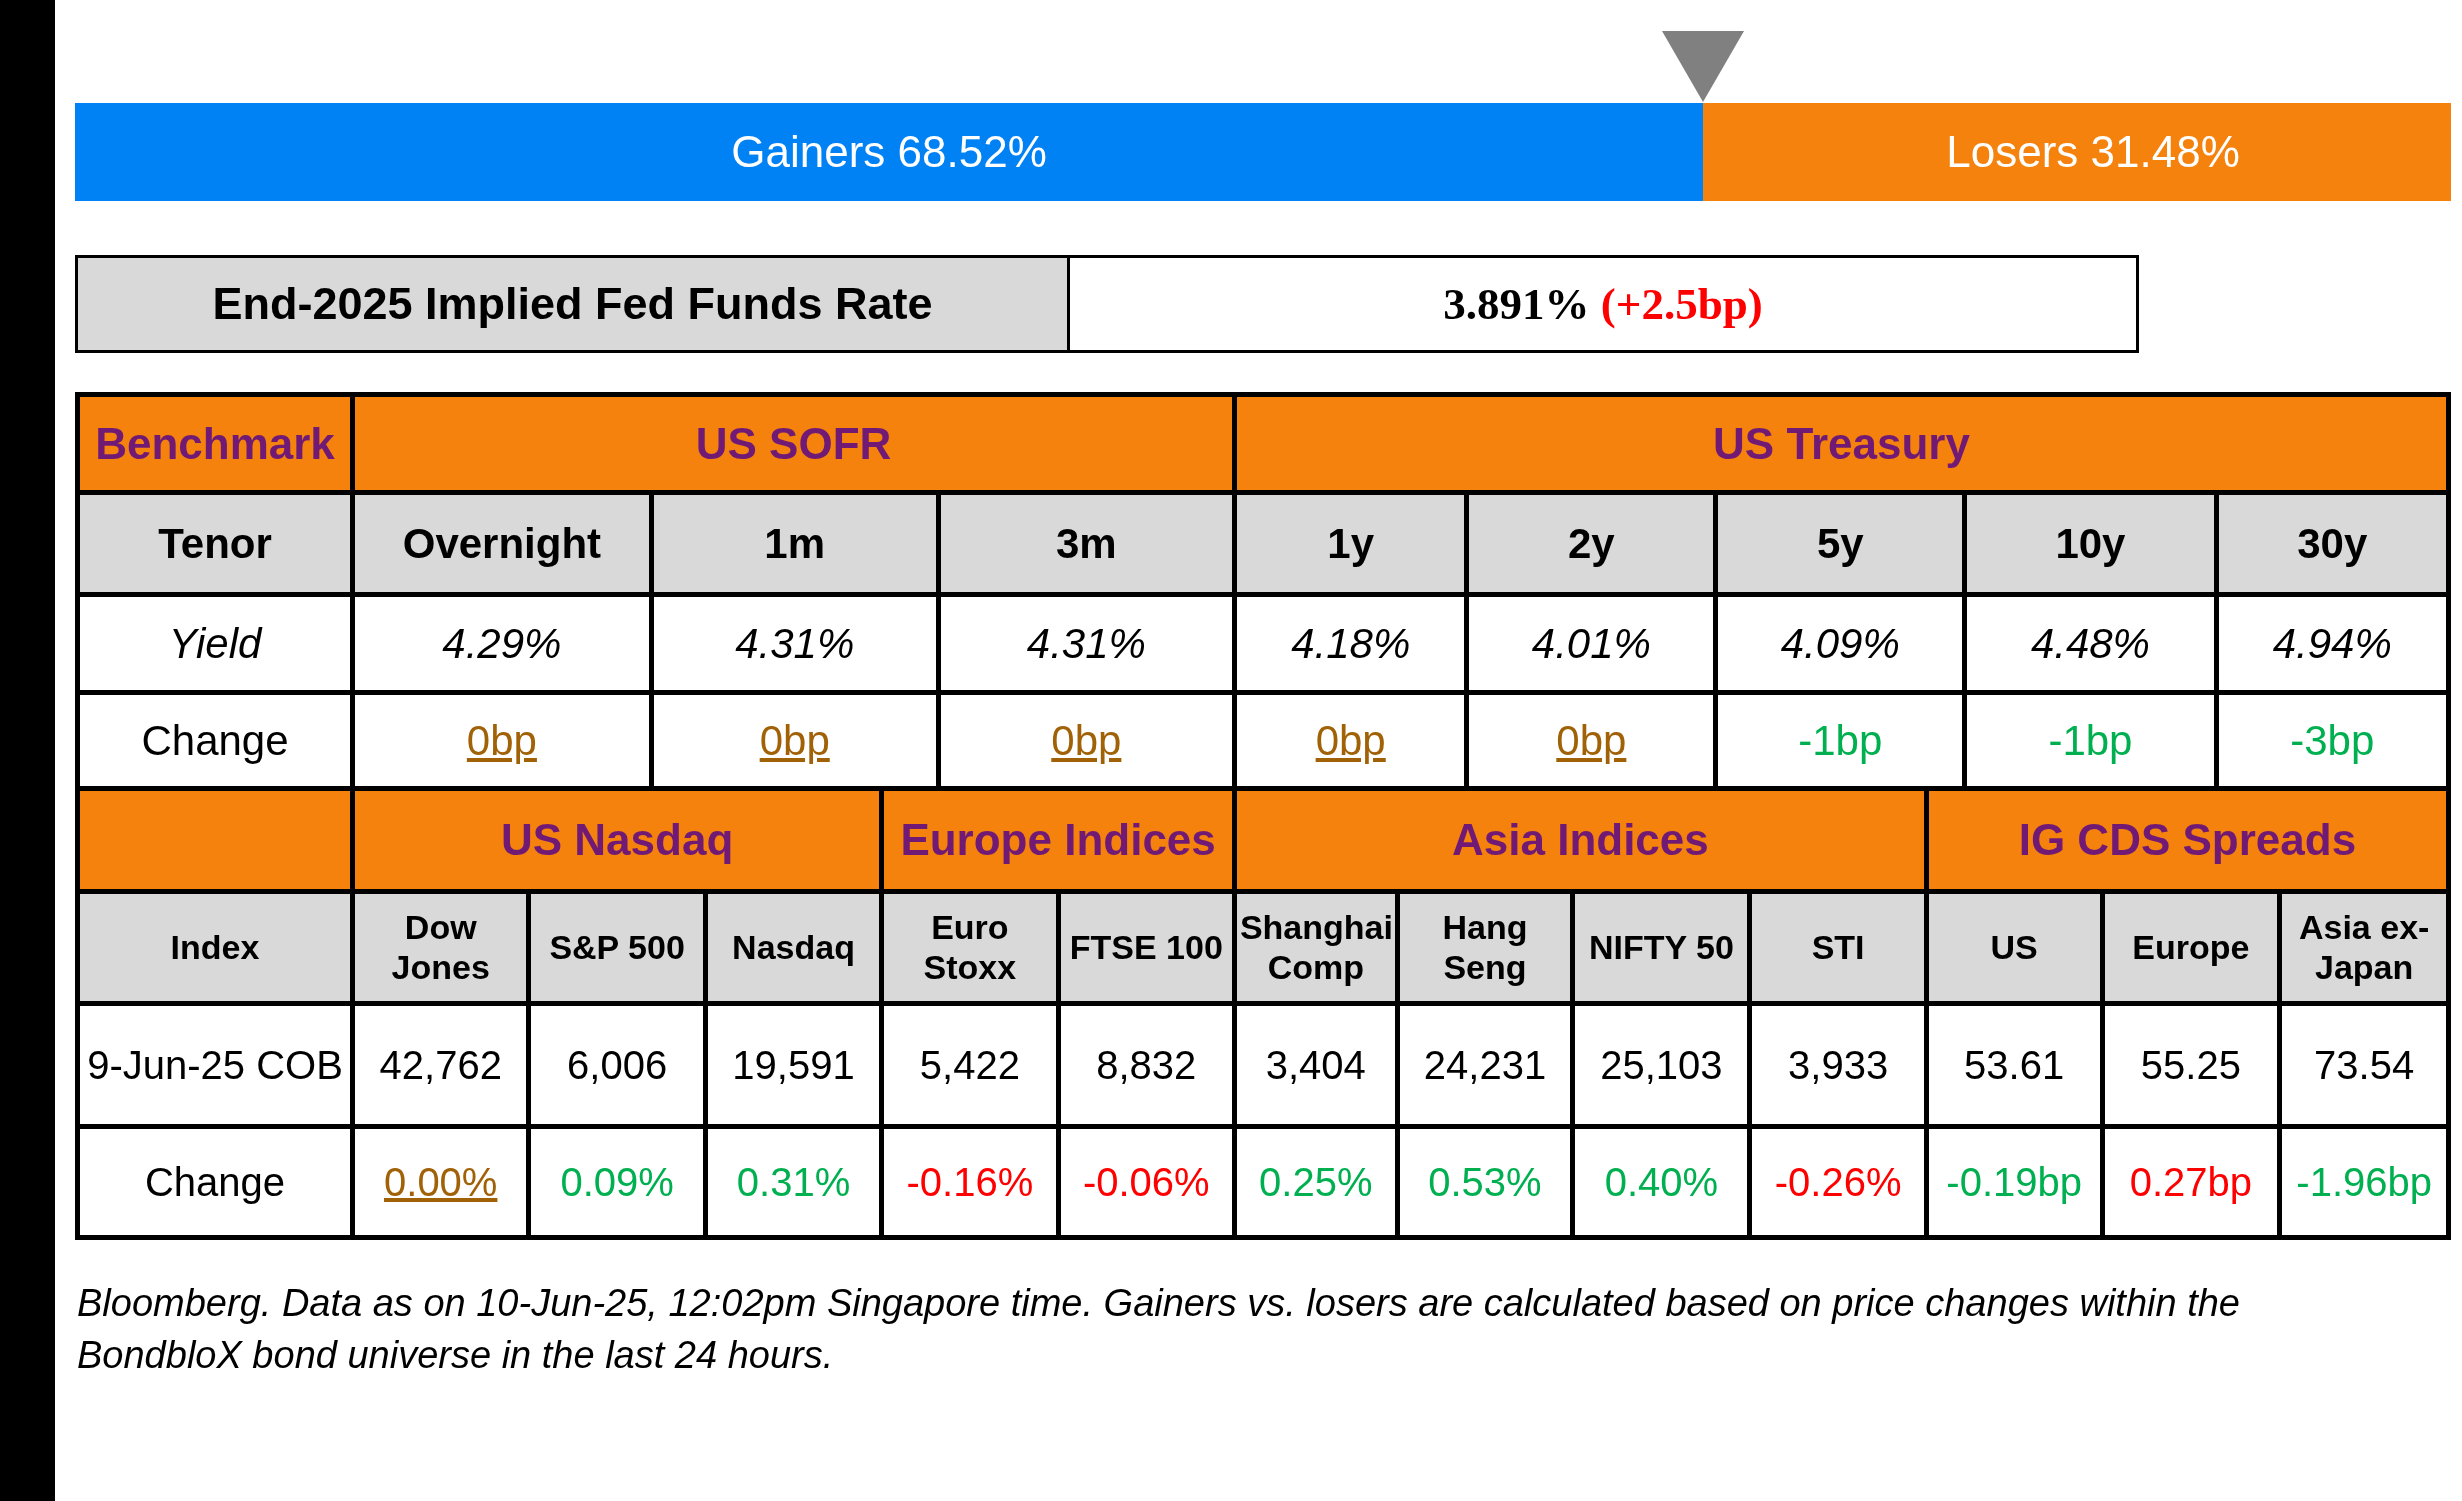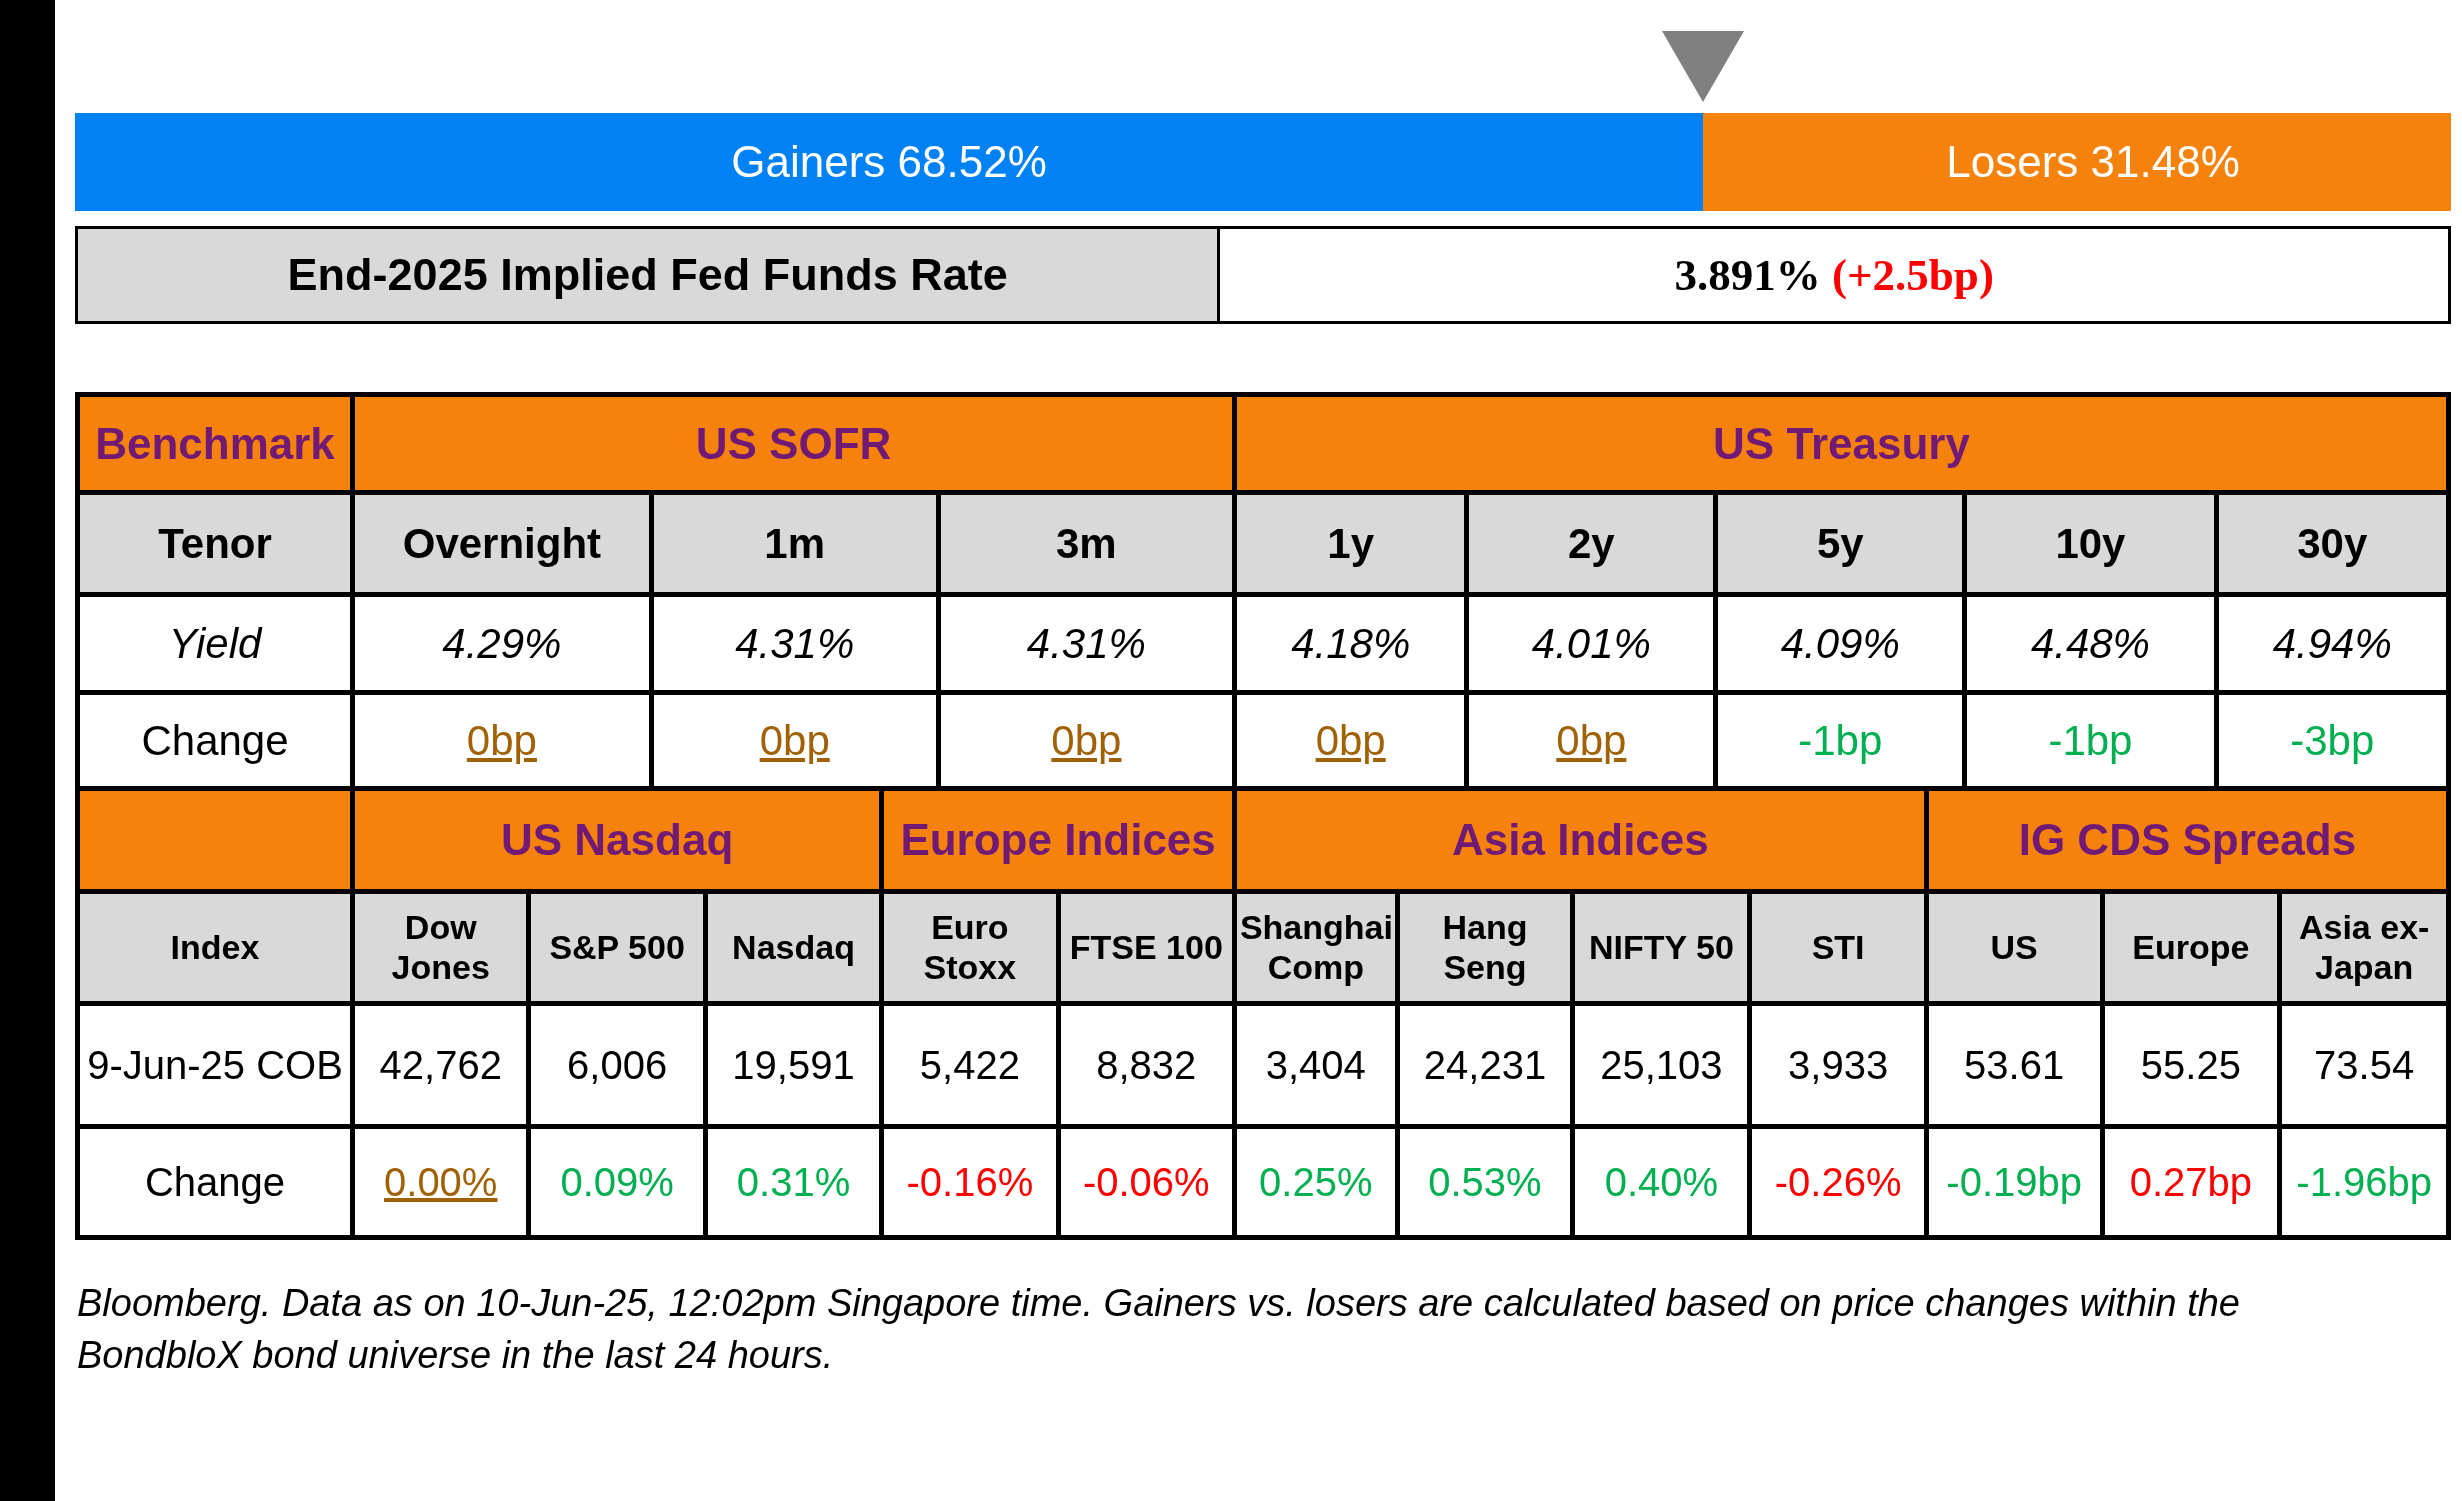--- a/index.html
+++ b/index.html
@@ -4,34 +4,34 @@
 <style>
   html,body{margin:0;padding:0;background:#fff;}
   #canvas{position:relative;width:2462px;height:1502px;background:#ffffff;overflow:hidden;
           font-family:"Liberation Sans", sans-serif;color:#000;}
   .abs{position:absolute;}
 
   
   #sidebar{left:0;top:0;width:55px;height:1502px;background:#000;}
 
   
-  #glbar{left:75px;top:113px;width:2376px;height:98px;display:flex;}
+  #glbar{left:75px;top:103px;width:2376px;height:98px;display:flex;}
   .seg{height:100%;display:flex;align-items:center;justify-content:center;
        color:#fff;font-size:44px;white-space:nowrap;}
   #seg-gainers{background:#0082F5;}
   #seg-losers{background:#F5820D;flex:1;padding-left:32px;}
 
   
   #tri-wrap{left:75px;top:31px;width:2376px;height:71px;}
   #tri{position:absolute;top:0;width:0;height:0;
        border-left:41px solid transparent;border-right:41px solid transparent;
        border-top:71px solid #808080;}
 
   
-  #fedrow{left:75px;top:226px;width:2376px;height:98px;border-collapse:collapse;table-layout:fixed;padding-left:12px;}
+  #fedrow{left:75px;top:255px;width:2064px;height:98px;border-collapse:collapse;table-layout:fixed;padding-left:12px;}
   #fedrow td{border:3.7px solid #000;text-align:center;vertical-align:middle;
              font-size:45px;font-weight:bold;}
   #fed-label-cell{background:#D9D9D9;}
   #fed-value-cell{background:#fff;font-family:Liberation Serif, serif;}
   #fed-change{color:#FF0000;margin-left:0.25em;}
 
   
   .tbl{border-collapse:collapse;table-layout:fixed;width:2376px;}
   .tbl th,.tbl td{border:5.8px solid #000;text-align:center;vertical-align:middle;
                   padding:0 2.9px;overflow:hidden;}

